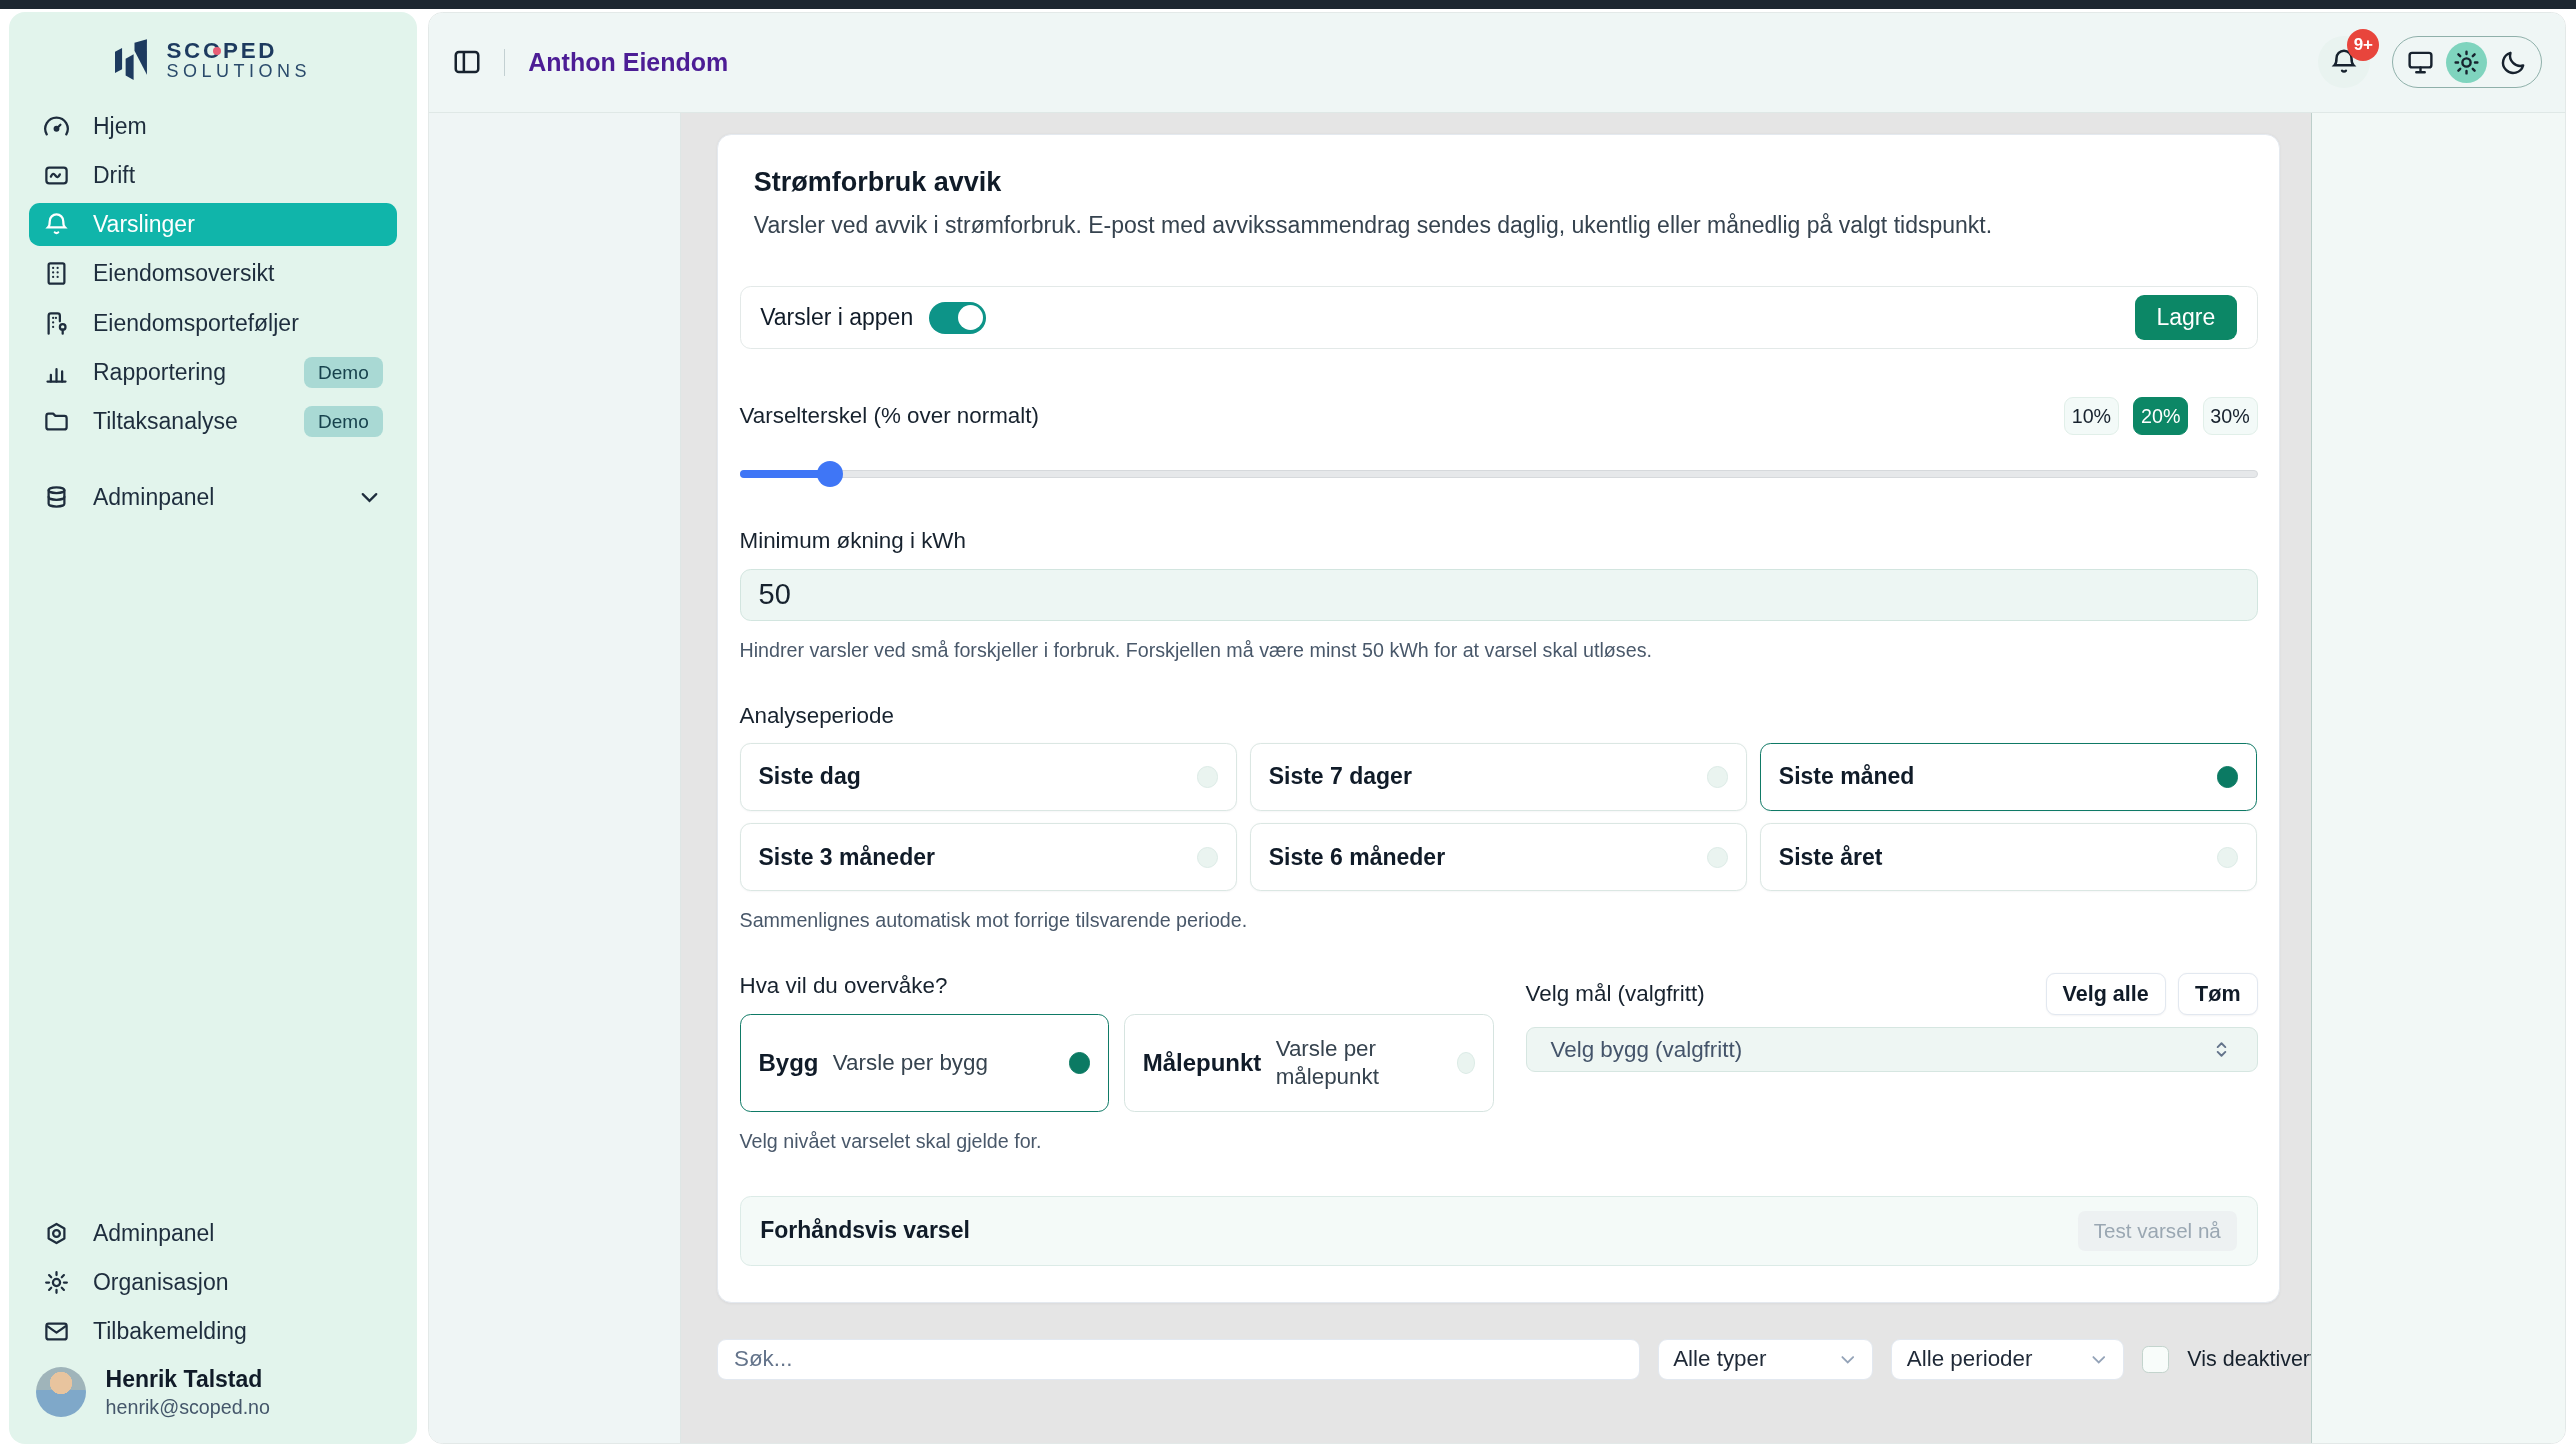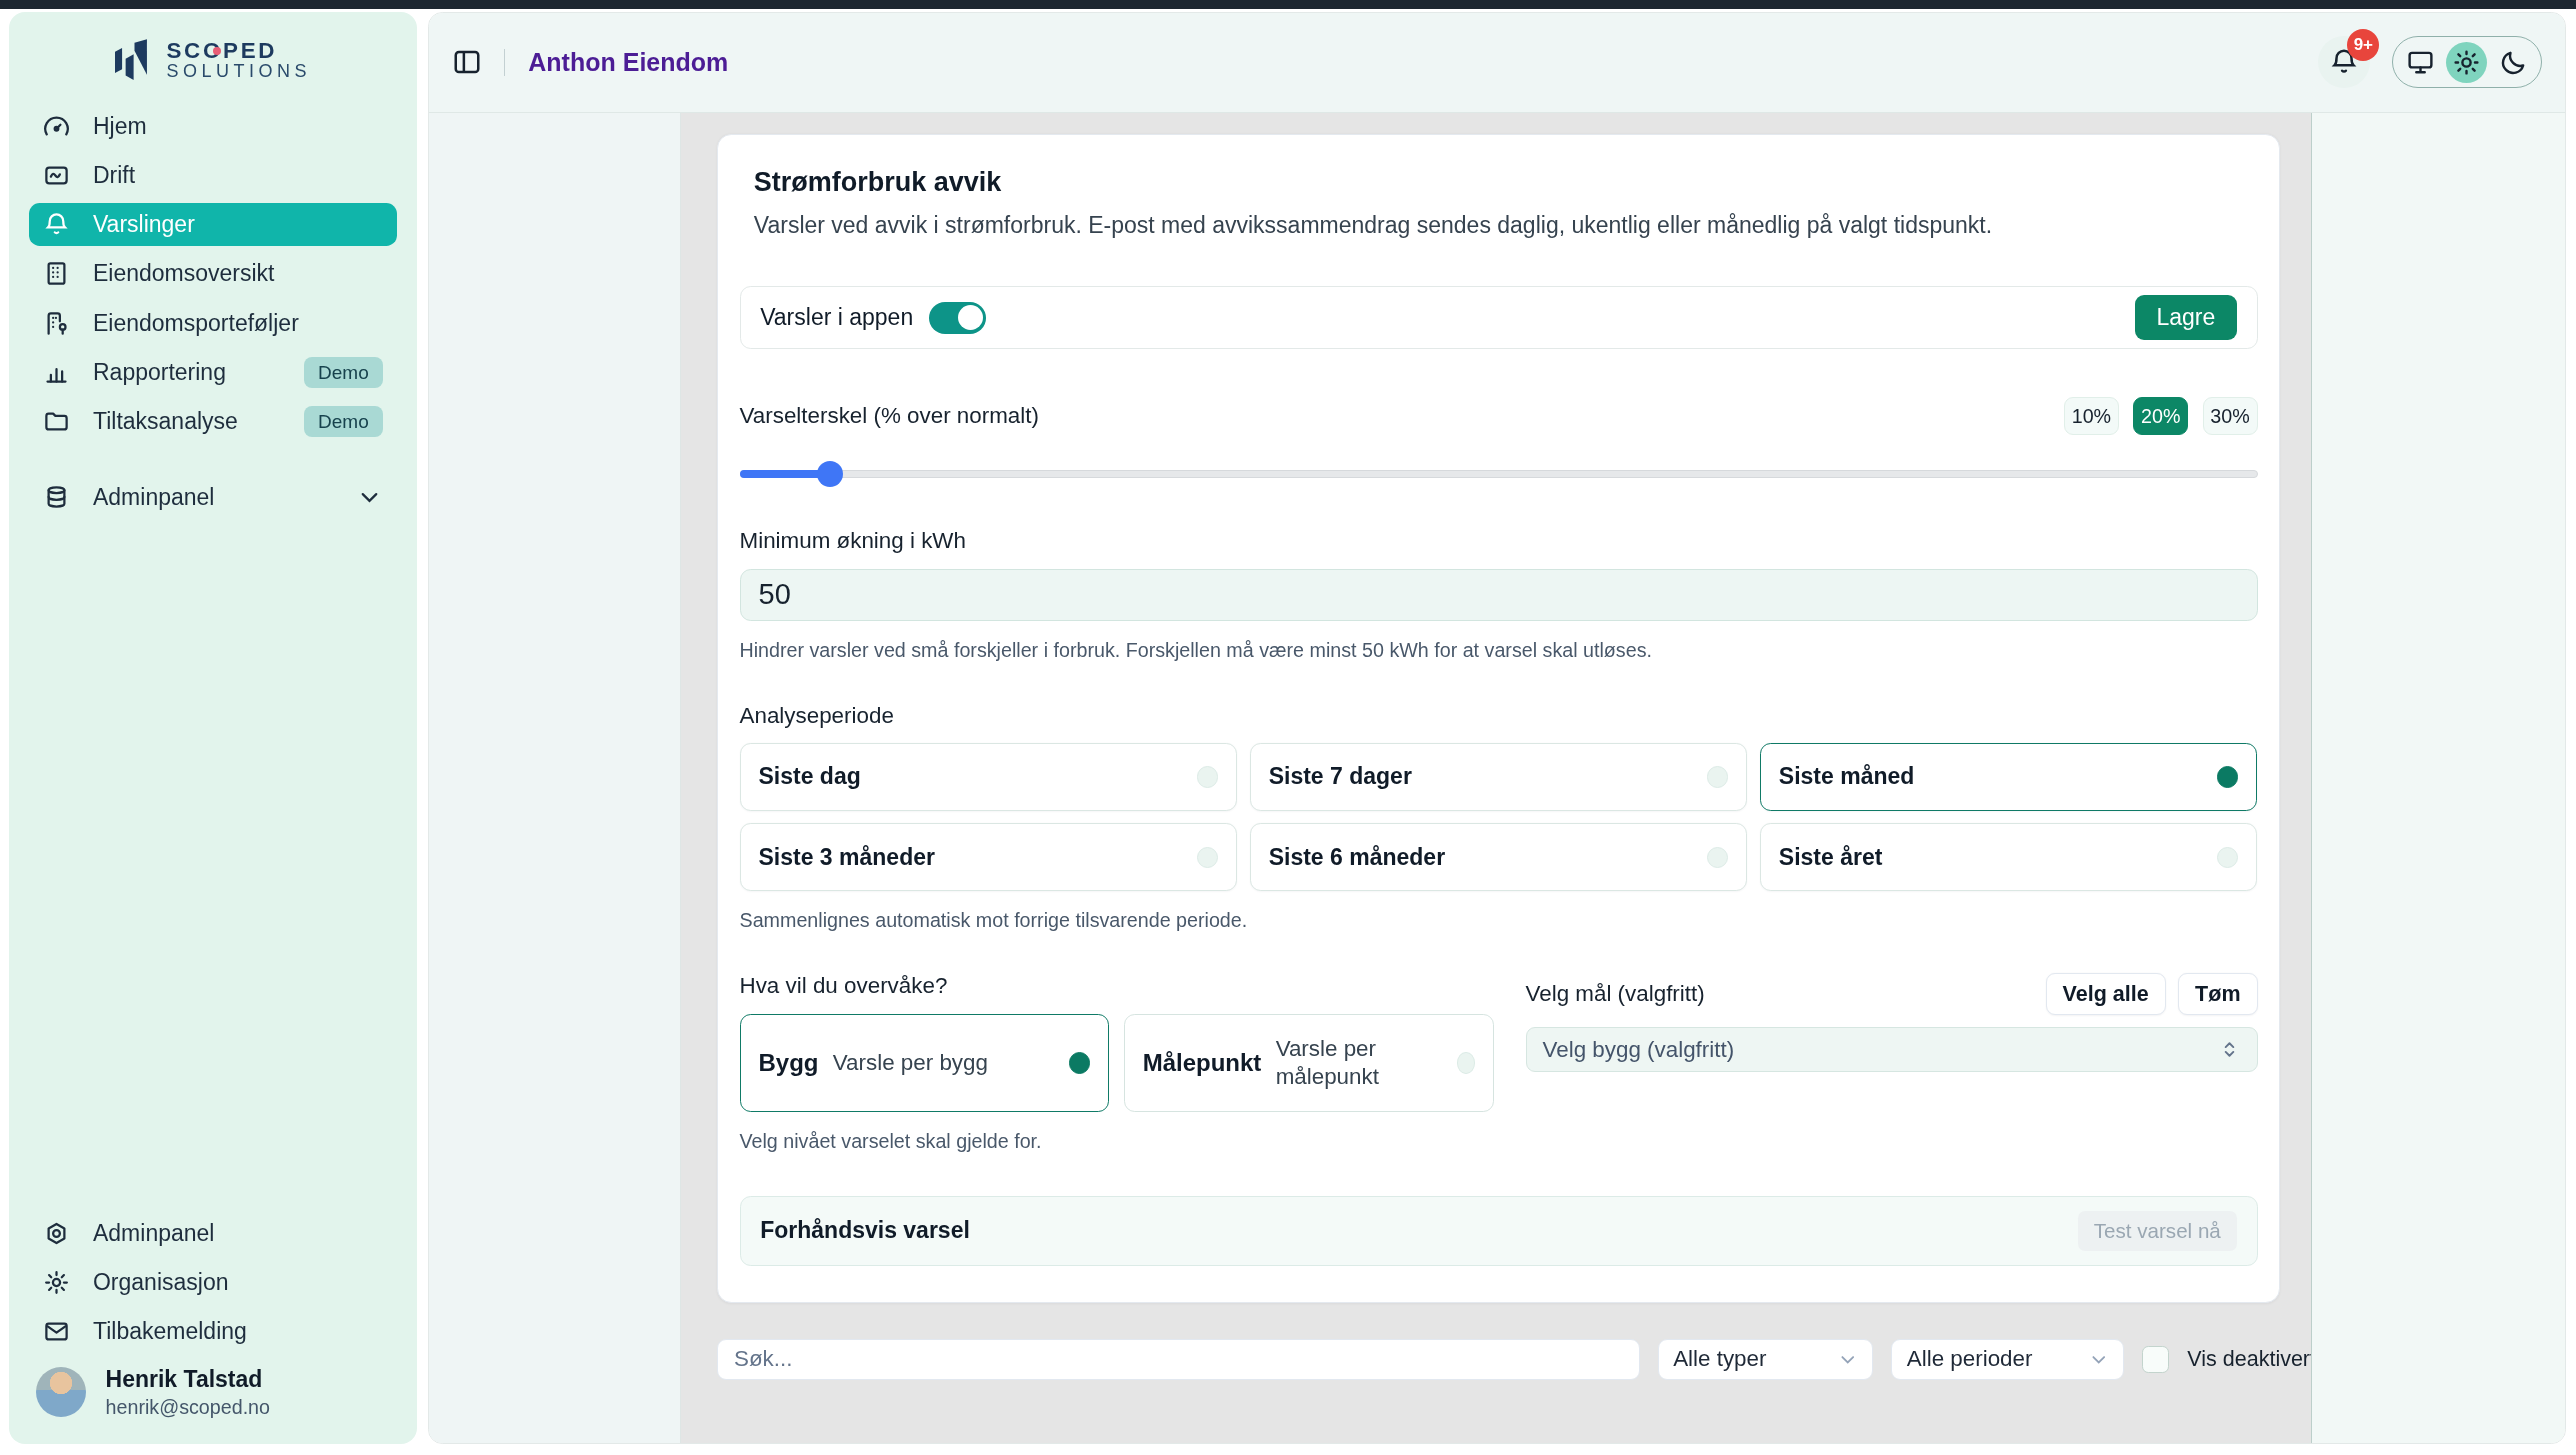--- a/index.html
+++ b/index.html
@@ -146,21 +146,21 @@
   .mc-desc { font-size:22.4px; color:#36434f; max-width:170px; line-height:1.25; }
   .monitor-right { flex:1; margin-left:32px; }
   .targets-head { display:flex; align-items:center; }
   .btn-outline {
     border:0.9px solid #e2e8f0; background:#fff; border-radius:9px; font-size:21.5px; font-weight:600;
     color:#101b28; padding:7.2px 16px; cursor:pointer; font-family:inherit; box-shadow:0 0.9px 1.8px rgba(16,24,40,.05);
   }
   .targets-btns { margin-left:auto; display:flex; gap:12.5px; }
   .select-box {
     margin-top:12.5px; height:45px; background:#eef6f3; border:0.9px solid #d6e6e1; border-radius:9px;
-    display:flex; align-items:center; padding:0 16px; font-size:22.4px; color:#44546a; cursor:pointer;
+    display:flex; align-items:center; padding:0 24px; font-size:22.4px; color:#44546a; cursor:pointer;
   }
   .select-box svg { margin-left:auto; }
 
   .preview-box {
     margin-top:43px; height:70px; background:#f4faf8; border:0.9px solid #dcebe7; border-radius:10.7px;
     display:flex; align-items:center; padding:0 19.7px;
   }
   .preview-label { font-size:23px; font-weight:bold; color:#101b28; }
   .btn-disabled {
     margin-left:auto; background:#edf1f2; color:#9aa7b2; border:none; border-radius:7.2px;

